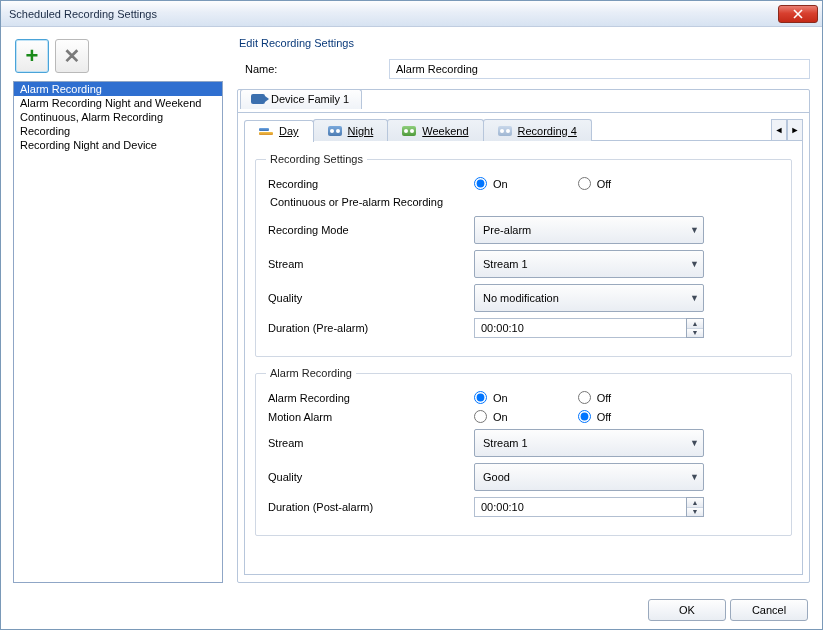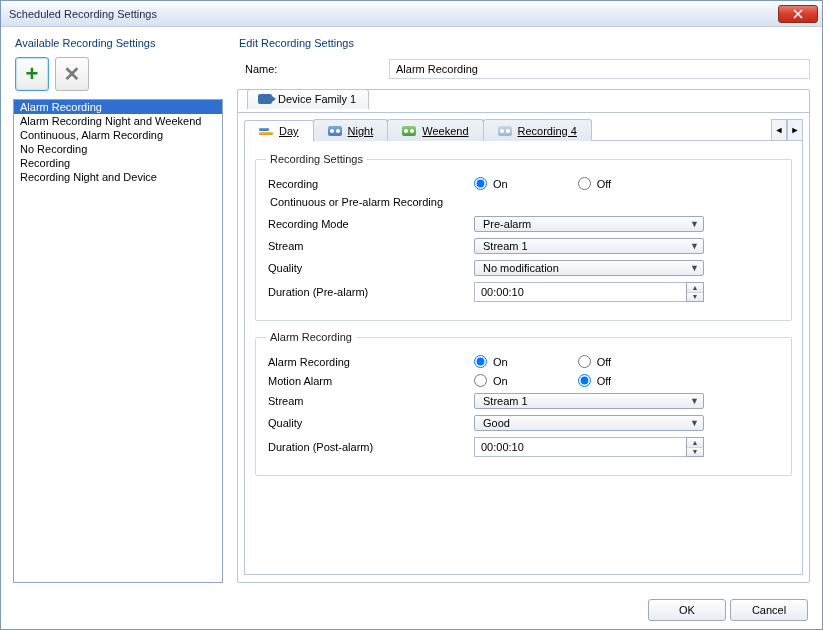--- a/index.html
+++ b/index.html
@@ -71,21 +71,21 @@
   .name-row label { width: 120px; }
   .name-input {
     flex:1; height:20px; border:1px solid #c9d6e8; padding:1px 6px;
     font: inherit; background:#fff;
   }
   .outer-tabs {
     border:1px solid #b7c6db; border-radius:2px;
     height: 100%; position:relative; overflow:hidden;
   }
   .outer-tabrow {
-    position:absolute; top:-1px; left:10px;
+    position:absolute; top:-1px; left:3px;
     display:flex;
   }
   .outer-tab {
     background: linear-gradient(#fefefe,#f0f3f8);
     border:1px solid #b7c6db; border-bottom:none;
     border-radius:3px 3px 0 0;
     padding: 3px 12px 4px 10px;
     display:flex; align-items:center; gap:6px;
     margin-top:1px;
   }
@@ -137,21 +137,21 @@
   .row {
     display:flex; align-items:center;
     margin: 6px 0;
     gap: 8px;
   }
   .row .lbl { width: 200px; padding-left:2px; }
   .radios { display:flex; gap: 70px; align-items:center; }
   .radios label { display:flex; align-items:center; gap:6px; }
   .subhead { margin: 6px 0 8px 4px; }
   .dropdown {
-    width: 230px; height:16px;
+    width: 230px; height:28px;
     border:1px solid #9aa9bd; border-radius:2px;
     background: linear-gradient(#fdfdfd,#e9edf3);
     display:flex; align-items:center; justify-content:space-between;
     padding: 0 4px 0 8px;
   }
   .dropdown .arrow { font-size:9px; color:#414b5a; }
   .spinner-wrap { display:flex; width:230px; }
   .spinner-input {
     flex:1; height:20px; border:1px solid #b2bfd1; border-right:none;
     padding:3px 6px; font:inherit; background:#fff;
@@ -196,34 +196,32 @@
   <div class="close-btn">
     <svg viewBox="0 0 10 10">
         <line x1="1" y1="1" x2="9" y2="9" stroke="#fff" stroke-width="1.6"></line>
         <line x1="9" y1="1" x2="1" y2="9" stroke="#fff" stroke-width="1.6"></line>
       </svg>
   </div>
 </div>
 
 <div class="content">
   <div class="left-col">
-    <div class="group-label">Available Recording Settings</div>
     <div class="toolbar">
       <div class="tool-btn active" title="Add">
         <span class="plus-icon">+</span>
       </div>
       <div class="tool-btn" title="Delete">
         <span class="x-icon">✕</span>
       </div>
     </div>
     <div class="listbox" id="settings-list">
         <div class="item selected">Alarm Recording</div>
         <div class="item">Alarm Recording Night and Weekend</div>
         <div class="item">Continuous, Alarm Recording</div>
-        <div class="item">No Recording</div>
         <div class="item">Recording</div>
         <div class="item">Recording Night and Device</div>
       </div>
   </div>
 
   <div class="right-col">
     <div class="group-label">Edit Recording Settings</div>
     <div class="name-row">
       <label>Name:</label>
       <input class="name-input" value="Alarm Recording" style="">

